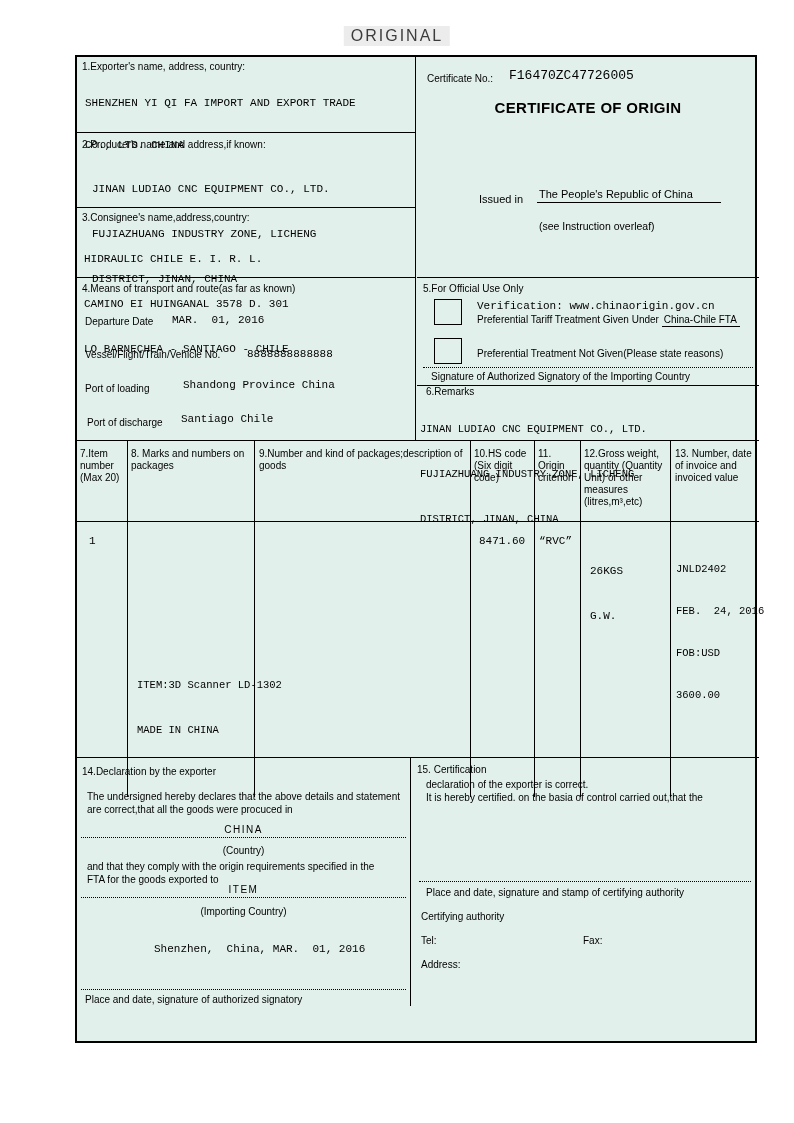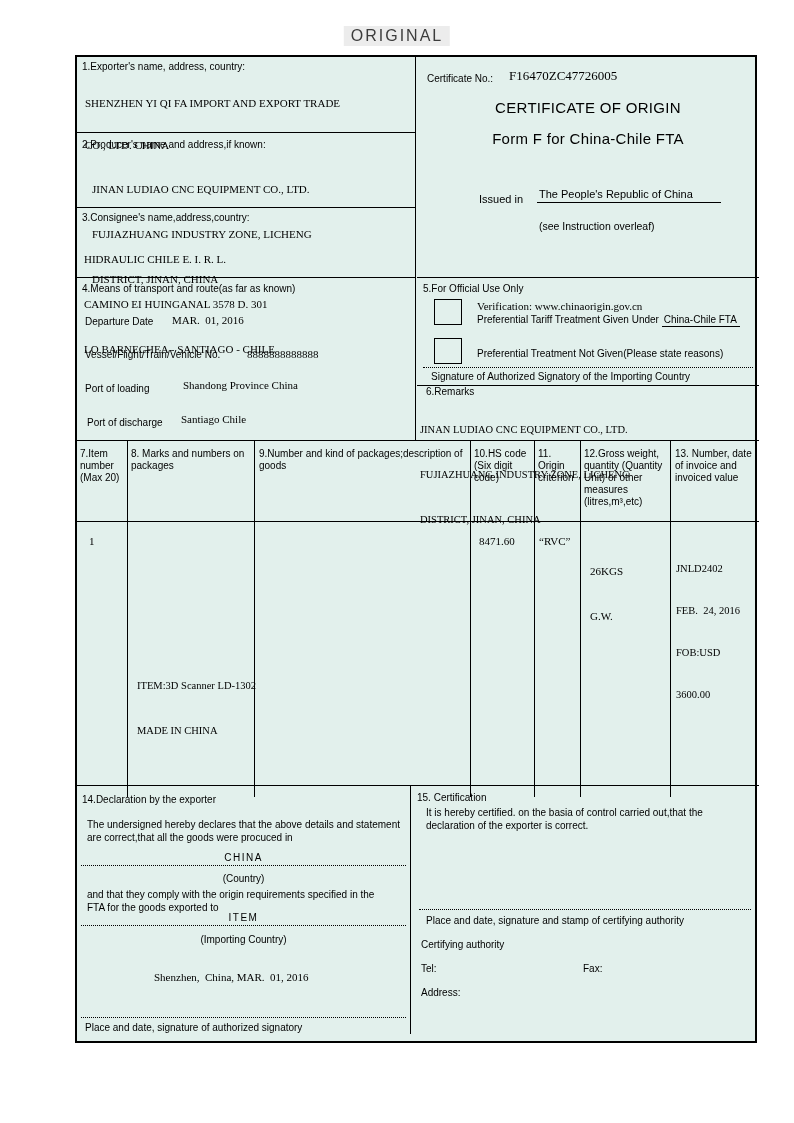--- a/index.html
+++ b/index.html
@@ -4,38 +4,38 @@
 <style>
   html,body{margin:0;padding:0}
   body{
     width:794px;height:1123px;background:#ffffff;position:relative;
     font-family:"Liberation Sans","DejaVu Sans",sans-serif;color:#000;
     -webkit-font-smoothing:none;
   }
   .abs{position:absolute}
   .lbl{font-size:10px;line-height:12px}
   .small{font-size:10px;line-height:13px}
-  .tw{font-family:Liberation Serif, serif;font-size:11px;line-height:14px;white-space:pre}
+  .tw{font-family:Liberation Mono, monospace;font-size:11px;line-height:14px;white-space:pre}
   .tw-sm{font-size:10.5px}
   .tw-lg{font-size:12px;line-height:14px}
   .watermark{
     position:absolute;top:26px;left:50%;transform:translateX(-50%);
     font-size:16px;letter-spacing:2px;color:#3c3c3c;background:#ececec;padding:1px 7px;
   }
   .sheet{
     position:absolute;left:75px;top:55px;width:682px;height:988px;
     background:#e2f0ec;border:2px solid #000;box-sizing:border-box;
   }
   .bx{position:absolute;box-sizing:border-box}
   .bt{border-top:1px solid #000}
   .br{border-right:1px solid #000}
   .bl{border-left:1px solid #000}
   .dotted{border-bottom:1px dotted #000}
   .center{text-align:center}
-  .title{font-weight:normal;font-size:15px;letter-spacing:.3px}
+  .title{font-weight:bold;font-size:15px;letter-spacing:.3px}
   .vline{position:absolute;top:0;width:0;height:100%;border-left:1px solid #000}
   .cb{position:absolute;width:28px;height:26px;border:1px solid #000;box-sizing:border-box}
   .u-solid{border-bottom:1px solid #000}
 </style>
 </head>
 <body>
 
 <div class="watermark">ORIGINAL</div>
 
 <div class="sheet">
@@ -75,21 +75,20 @@
     <div class="abs small" style="left:8px;top:104px">Port of loading</div>
     <div class="abs tw" style="left:106px;top:100px">Shandong Province China</div>
     <div class="abs small" style="left:10px;top:138px">Port of discharge</div>
     <div class="abs tw" style="left:104px;top:134px">Santiago Chile</div>
   </div>
 
   <div class="bx" style="left:340px;top:0;width:342px;height:220px">
     <div class="abs small" style="left:10px;top:15px">Certificate No.:</div>
     <div class="abs tw" style="left:92px;top:12px;font-size:13px">F16470ZC47726005</div>
     <div class="abs title center" style="left:0;top:42px;width:100%">CERTIFICATE OF ORIGIN</div>
-    <div class="abs title center" style="left:0;top:73px;width:100%">Form F for China-Chile FTA</div>
     <div class="abs" style="left:62px;top:136px;font-size:11px">Issued in</div>
     <div class="abs u-solid" style="left:120px;top:131px;font-size:11px;padding:0 28px 2px 2px">The People's Republic of China</div>
     <div class="abs" style="left:122px;top:163px;font-size:10.5px">(see Instruction overleaf)</div>
   </div>
 
   <div class="bx bt" style="left:340px;top:220px;width:342px;height:108px">
     <div class="abs lbl" style="left:6px;top:5px">5.For Official Use Only</div>
     <div class="cb" style="left:17px;top:21px"></div>
     <div class="abs tw" style="left:60px;top:21px">Verification: www.chinaorigin.gov.cn</div>
     <div class="abs small" style="left:60px;top:35px;white-space:nowrap">
@@ -143,21 +142,21 @@
       <div>G.W.</div>
     </div>
     <div class="abs tw" style="left:599px;top:93px;font-size:10.5px">
       <div>JNLD2402</div>
       <div>FEB.  24, 2016</div>
       <div>FOB:USD</div>
       <div>3600.00</div>
     </div>
   </div>
 
-  <div class="bx bt" style="left:0;top:728px;width:682px;height:248px">
+  <div class="bx bt" style="left:0;top:700px;width:682px;height:248px">
 
     <div class="bx" style="left:0;top:0;width:333px;height:248px">
       <div class="abs lbl" style="left:5px;top:8px">14.Declaration by the exporter</div>
       <div class="abs small" style="left:10px;top:32px;width:318px;line-height:13px">
         <div>The undersigned hereby declares that the above details and statement</div>
         <div>are correct,that all the goods were procuced in</div>
       </div>
       <div class="abs dotted center" style="left:4px;top:66px;width:325px;padding-bottom:2px;font-size:10px;letter-spacing:1.5px">CHINA</div>
       <div class="abs center small" style="left:0;top:86px;width:333px">(Country)</div>
       <div class="abs small" style="left:10px;top:102px;width:318px;line-height:13px">
@@ -167,22 +166,22 @@
       <div class="abs dotted center" style="left:4px;top:126px;width:325px;padding-bottom:2px;font-size:10px;letter-spacing:1.5px">ITEM</div>
       <div class="abs center small" style="left:0;top:147px;width:333px">(Importing Country)</div>
       <div class="abs tw" style="left:77px;top:184px">Shenzhen,  China, MAR.  01, 2016</div>
       <div class="abs dotted" style="left:4px;top:218px;width:325px;height:13px"></div>
       <div class="abs small" style="left:8px;top:235px">Place and date, signature of authorized signatory</div>
     </div>
 
     <div class="bx bl" style="left:333px;top:0;width:349px;height:248px">
       <div class="abs lbl" style="left:6px;top:6px">15. Certification</div>
       <div class="abs small" style="left:15px;top:20px;width:326px;line-height:13px">
+        <div>declaration of the exporter is correct.</div>
         <div>It is hereby certified. on the basia of control carried out,that the</div>
-        <div>declaration of the exporter is correct.</div>
       </div>
       <div class="abs dotted" style="left:8px;top:110px;width:332px;height:13px"></div>
       <div class="abs small" style="left:15px;top:128px">Place and date, signature and stamp of certifying authority</div>
       <div class="abs small" style="left:10px;top:152px">Certifying authority</div>
       <div class="abs small" style="left:10px;top:176px">Tel:</div>
       <div class="abs small" style="left:172px;top:176px">Fax:</div>
       <div class="abs small" style="left:10px;top:200px">Address:</div>
     </div>
   </div>
 

